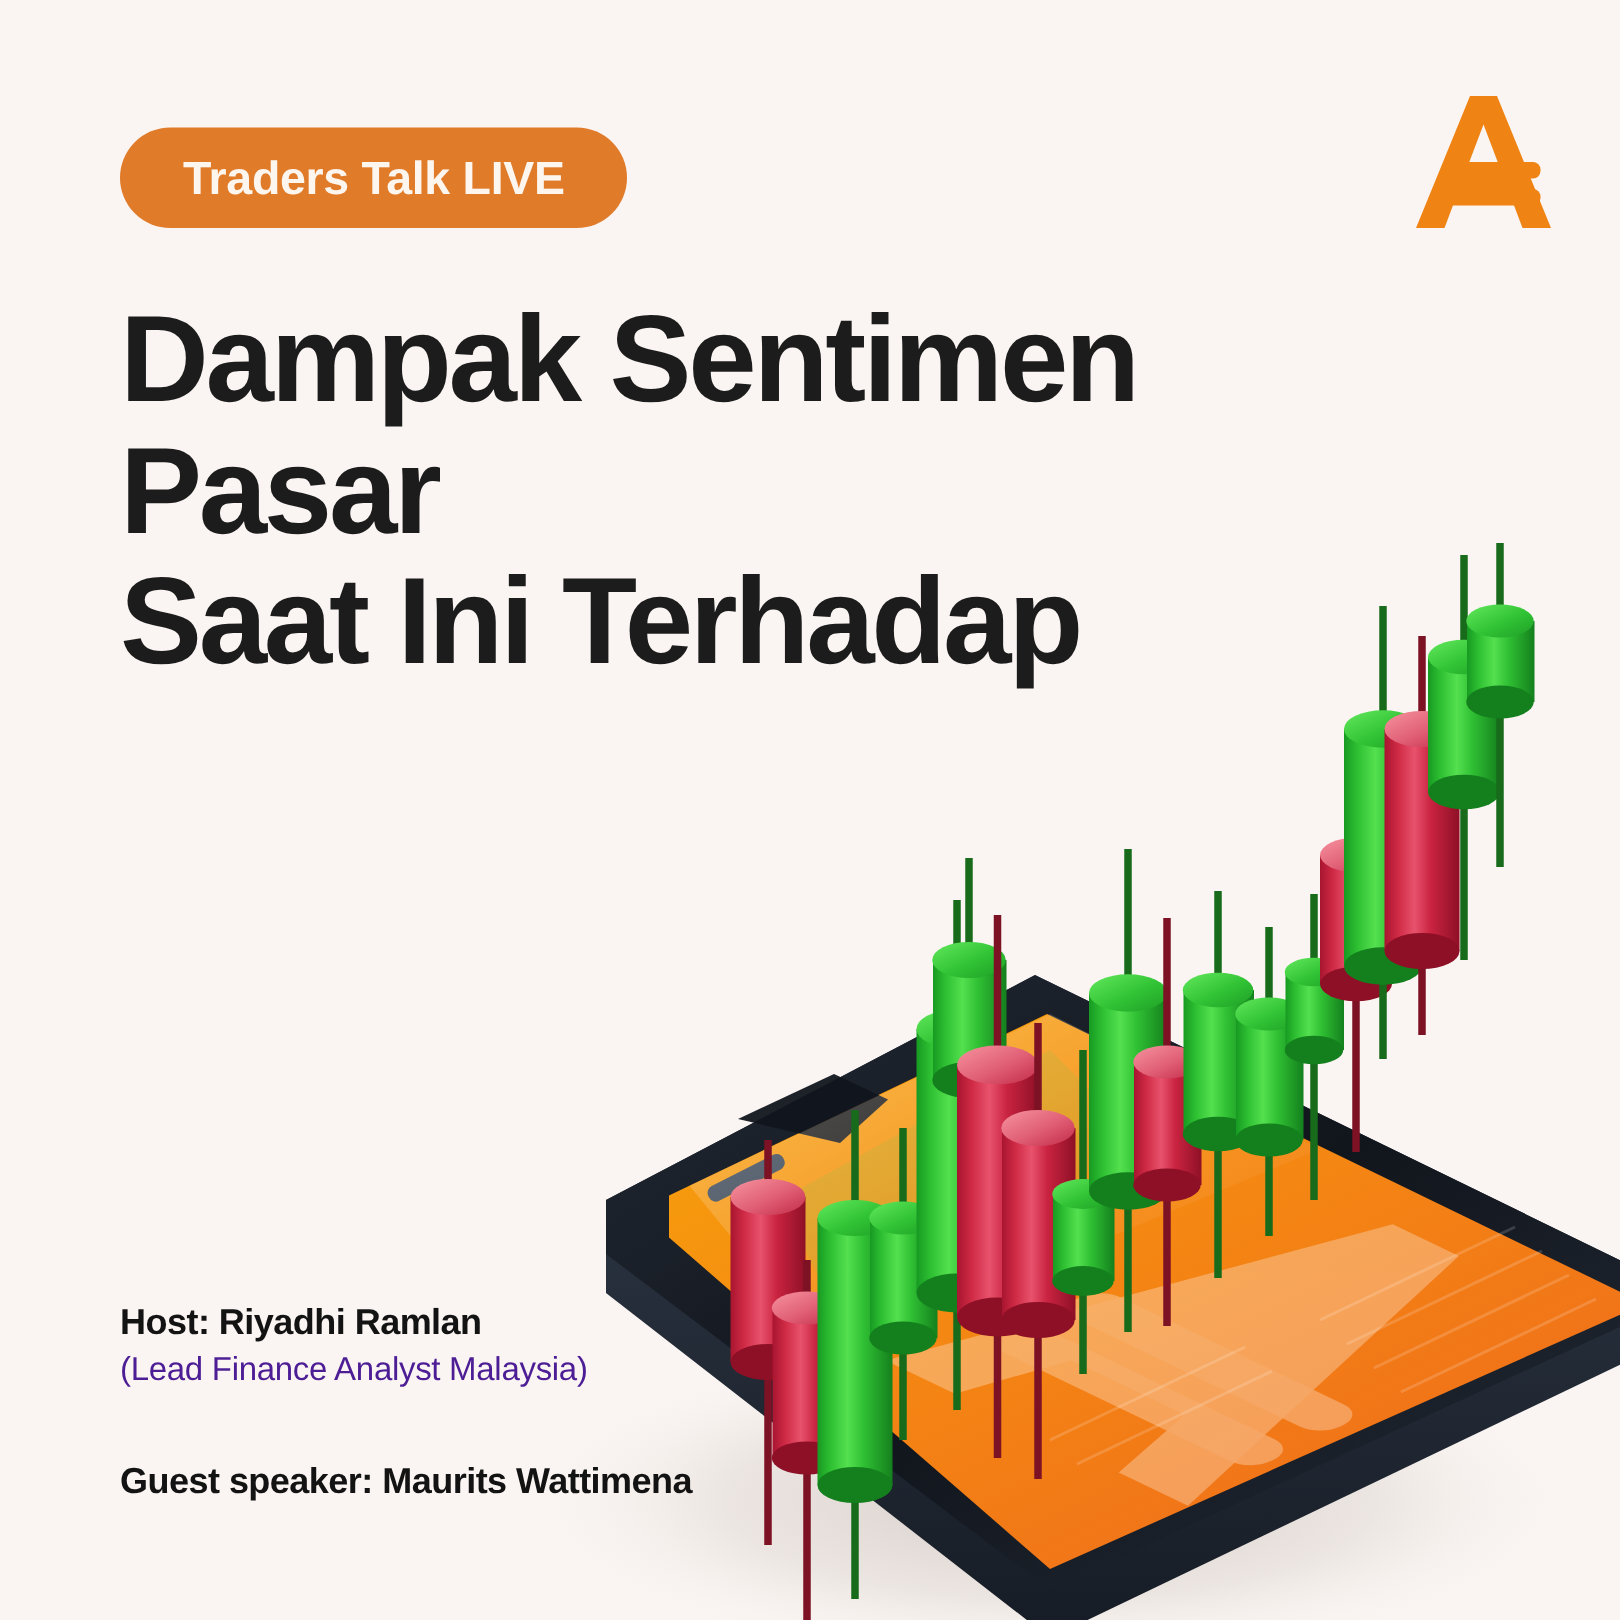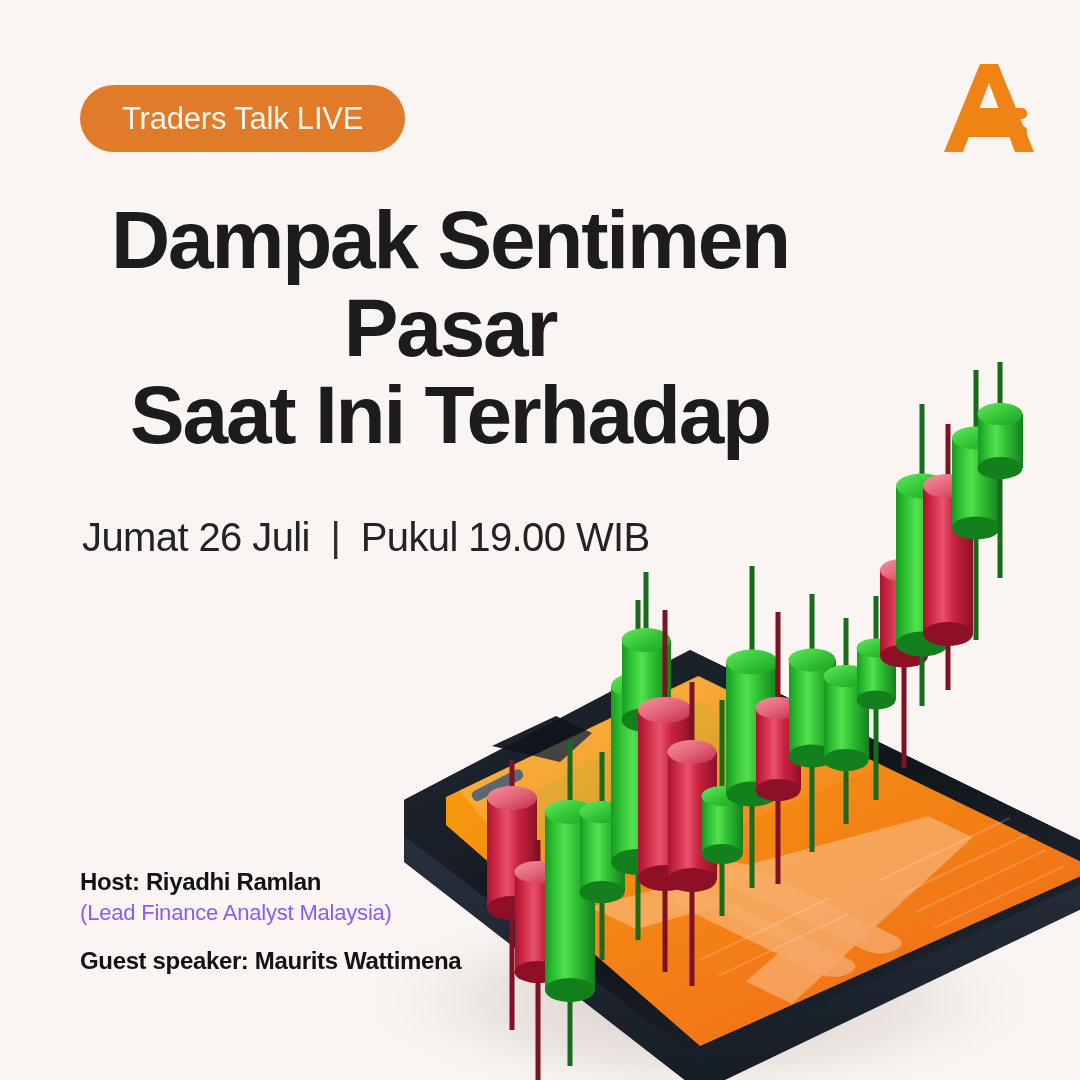--- a/index.html
+++ b/index.html
@@ -27,62 +27,61 @@
 
   
   .live-pill {
     position:absolute; left:80px; top:85px;
     height:67px; padding:0 42px;
     display:flex; align-items:center; justify-content:center;
     background:#e07b2a;
     border-radius:34px;
     color:#fdf6ef;
     font-size:31px;
-    font-weight:normal;
+    font-weight:bold;
     letter-spacing:-0.2px;
     white-space:nowrap;
     z-index:6;
   }
 
   
   .headline {
-    position:absolute; left:70px; top:196px;
+    position:absolute; left:80px; top:196px;
     width:760px;
     color:#1c1c1c;
     font-size:82px;
     font-weight:bold;
     line-height:1.07;
     letter-spacing:-2.2px;
     z-index:6;
-    text-align:center;
   }
   .headline .hl-line { display:block; white-space:nowrap; }
 
   
   .datetime {
     position:absolute; left:82px; top:515px;
     color:#232323;
     font-size:40px;
     font-weight:400;
     letter-spacing:-0.6px;
     white-space:nowrap;
     z-index:6;
   }
   .datetime .sep { margin:0 10px; font-weight:300; color:#2b2b2b; }
 
   
   .credits { position:absolute; left:80px; top:866px; z-index:7; }
-  .credit-block { margin-bottom:17px; }
+  .credit-block { margin-bottom:44px; }
   .credit-block:last-child { margin-bottom:0; }
   .credit-name {
     color:#131313; font-size:24px; font-weight:bold;
     letter-spacing:-0.35px; white-space:nowrap; line-height:1.34;
   }
   .credit-role {
-    color:#8b5cf6; font-size:22px; font-weight:400;
+    color:#4c1d95; font-size:22px; font-weight:400;
     letter-spacing:-0.2px; white-space:nowrap; line-height:1.34;
   }
 
   
   .illustration {
     position:absolute; left:0; top:0;
     width:1080px; height:1080px;
     z-index:3;
   }
 </style>
@@ -341,25 +340,20 @@
   </svg>
 
   <div class="live-pill">Traders Talk LIVE</div>
 
   <h1 class="headline">
     <span class="hl-line">Dampak Sentimen</span>
     <span class="hl-line">Pasar</span>
     <span class="hl-line">Saat Ini Terhadap</span>
   </h1>
 
-  <div class="datetime">
-    <span>Jumat 26 Juli</span>
-    <span class="sep">|</span>
-    <span>Pukul 19.00 WIB</span>
-  </div>
 
   <div class="credits">
     <div class="credit-block">
       <div class="credit-name">Host: Riyadhi Ramlan</div>
       <div class="credit-role">(Lead Finance Analyst Malaysia)</div>
     </div>
     <div class="credit-block">
       <div class="credit-name">Guest speaker: Maurits Wattimena</div>
     </div>
   </div>

